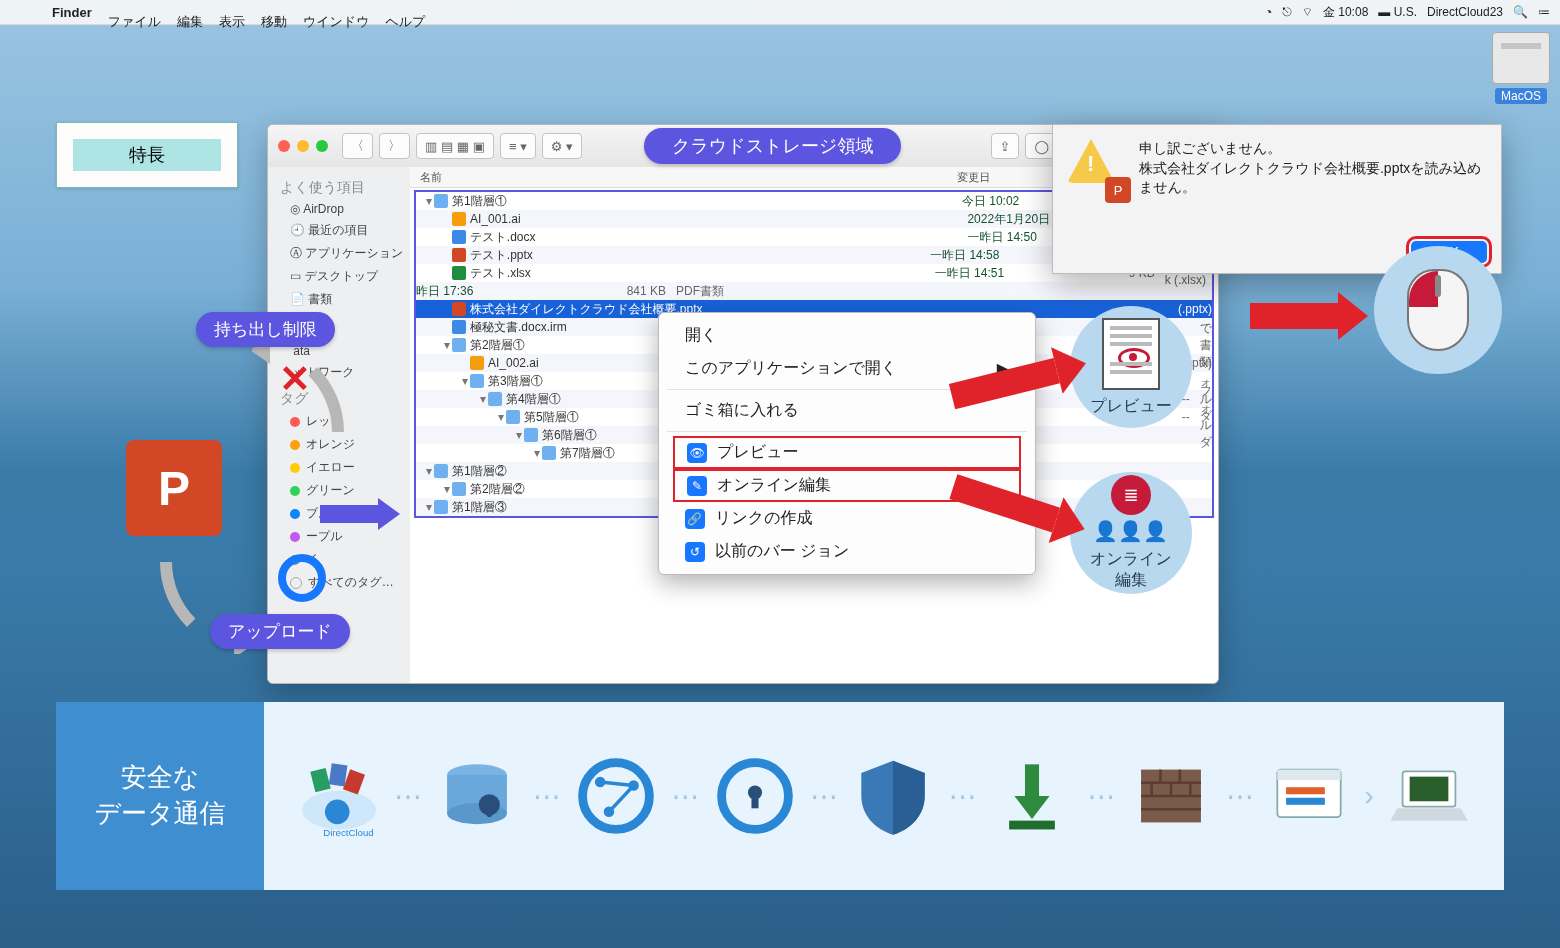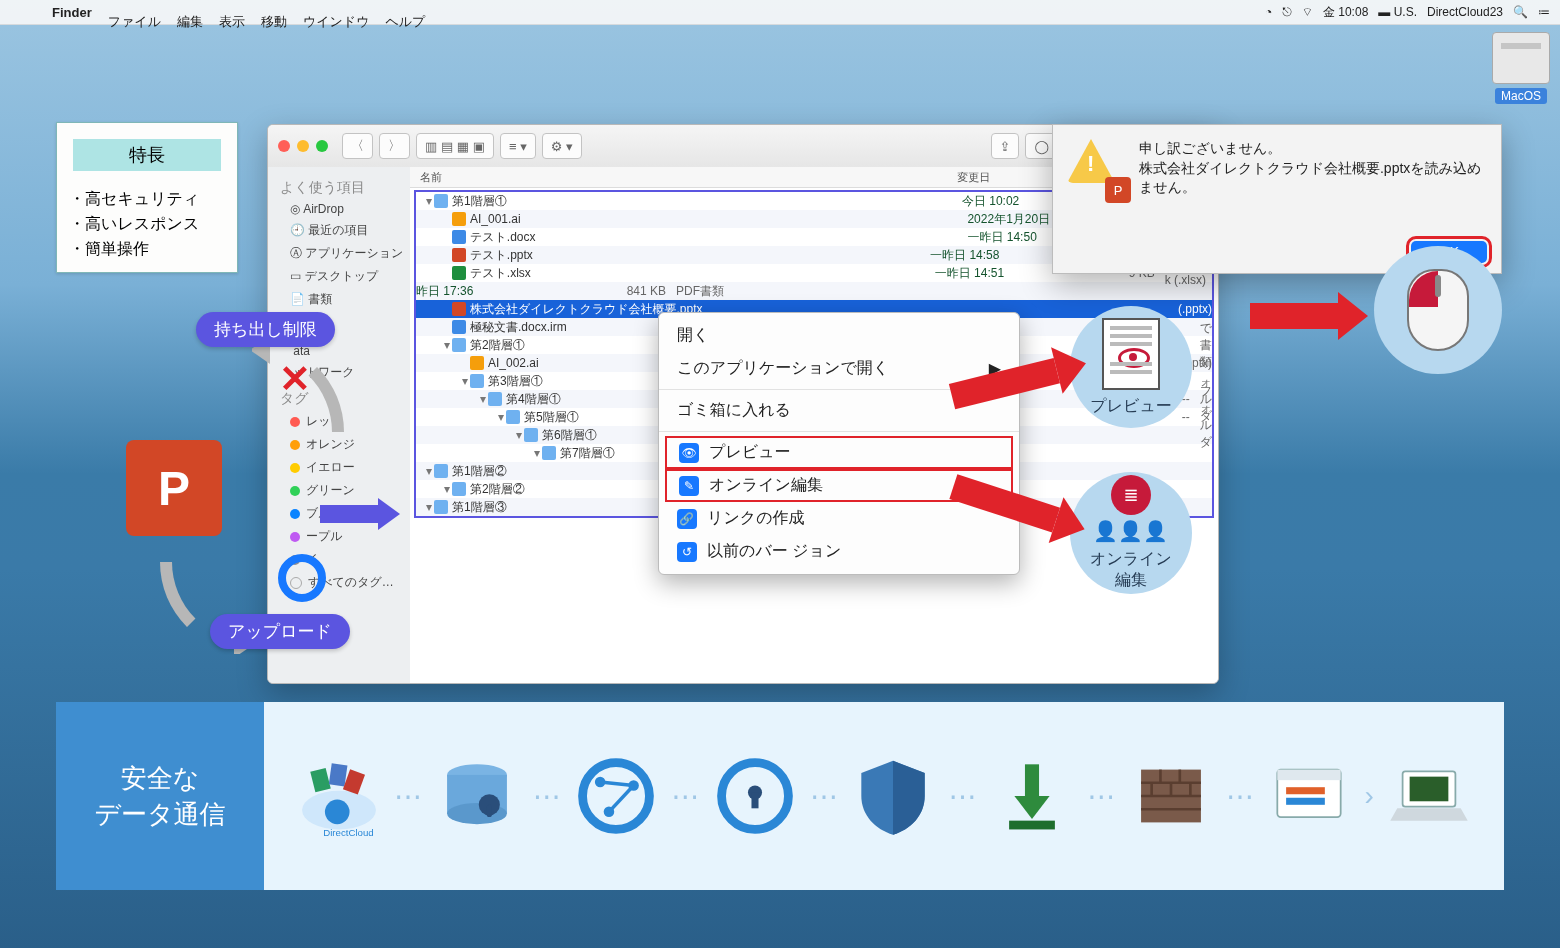--- a/index.html
+++ b/index.html
@@ -55,21 +55,21 @@
 .tri{display:inline-block;width:10px;text-align:center;color:#777;}
 .ficon{width:14px;height:14px;margin-right:4px;display:inline-block;border-radius:2px;}
 .fold{background:#6fb1f0;}
 .doc{background:#3d8ae6;}
 .ai{background:#f59e0b;}
 .xls{background:#1e8e3e;}
 .pdf{background:#d24726;}
 .ppt{background:#d24726;}
 .pill.cloud{top:128px;left:644px;font-size:18px;padding:6px 28px;}
 
-.ctx{position:absolute;top:312px;left:658px;width:360px;background:#fdfdfd;border:1px solid #bcbcbc;border-radius:6px;box-shadow:0 8px 24px rgba(0,0,0,.3);padding:6px 0;font-size:16px;color:#222;}
+.ctx{position:absolute;top:312px;left:658px;width:360px;background:#fdfdfd;border:1px solid #bcbcbc;border-radius:6px;box-shadow:0 8px 24px rgba(0,0,0,.3);padding:6px 8px;font-size:16px;color:#222;}
 .ctx .mi{padding:6px 18px;display:flex;align-items:center;}
 .ctx .mi .lbl{flex:1;}
 .ctx .sep{height:1px;background:#e2e2e2;margin:4px 0;}
 .ctx .ico{width:20px;height:20px;border-radius:4px;margin-right:10px;display:inline-flex;align-items:center;justify-content:center;color:#fff;font-size:12px;}
 .ctx .hi{border:2px solid #e0232a;margin:0 6px;padding:4px 12px;}
 .arrowR{margin-left:auto;}
 
 .dialog{position:absolute;top:124px;right:58px;width:420px;height:120px;background:#f3f3f3;border:1px solid #bcbcbc;box-shadow:0 10px 30px rgba(0,0,0,.3);display:flex;padding:14px;font-size:14px;}
 .dialog .dicon{width:60px;height:60px;position:relative;margin-right:12px;}
 .dialog .dicon .warn{width:48px;height:44px;background:#f7c948;border-radius:6px;clip-path:polygon(50% 0,100% 100%,0 100%);position:relative;}
@@ -103,21 +103,21 @@
 .curve{position:absolute;border:12px solid #b7b7b7;border-radius:50%;}
 .curve.top{top:340px;left:160px;width:160px;height:160px;border-color:transparent #b7b7b7 transparent transparent;clip-path:polygon(50% 0,100% 0,100% 50%,50% 50%);}
 .curve.top .tri2{position:absolute;top:-12px;right:58px;border-left:14px solid transparent;border-right:14px solid transparent;border-bottom:20px solid #b7b7b7;transform:rotate(270deg);}
 .curve.bot{top:470px;left:160px;width:160px;height:160px;border-color:transparent transparent transparent #b7b7b7;clip-path:polygon(0 50%,50% 50%,50% 100%,0 100%);}
 .curve.bot .tri2{position:absolute;bottom:-12px;left:58px;border-left:14px solid transparent;border-right:14px solid transparent;border-top:20px solid #b7b7b7;transform:rotate(270deg);}
 .sidearrow{position:absolute;top:505px;left:320px;width:80px;height:28px;}
 .sidearrow .s{height:18px;width:60px;background:#5b55e0;}
 .sidearrow .h{width:0;height:0;border-top:16px solid transparent;border-bottom:16px solid transparent;border-left:22px solid #5b55e0;position:absolute;right:0;top:-7px;}
 
 .banner{position:absolute;bottom:58px;left:56px;right:56px;height:188px;background:#e7f4fd;display:flex;align-items:center;}
-.banner .lab{width:208px;height:100%;background:#3f8ed0;display:flex;align-items:center;justify-content:center;color:#fff;font-size:26px;text-align:center;line-height:1.4;}
+.banner .lab{width:208px;height:100%;background:#3f8ed0;display:flex;align-items:center;justify-content:center;color:#fff;font-size:26px;text-align:center;line-height:1.4;font-family:Liberation Serif, serif;}
 .banner .icons{flex:1;display:flex;align-items:center;justify-content:space-around;padding:0 20px;}
 .banner .ic{width:108px;height:108px;display:flex;align-items:center;justify-content:center;}
 .bicon{width:88px;height:88px;}
 .conn{color:#a0c7e6;font-size:28px;}
 </style>
 </head>
 <body>
 
 <div class="desktop">
 
@@ -141,25 +141,20 @@
     <span class="ritem">≔</span>
   </div>
 
   <div class="statusbox" style="top:32px;">
     <div class="drive"></div>
     <span class="label">MacOS</span>
   </div>
 
   <div class="card">
     <h3>特長</h3>
-    <ul>
-      <li>・<span>高セキュリティ</span></li>
-      <li>・<span>高いレスポンス</span></li>
-      <li>・<span>簡単操作</span></li>
-    </ul>
   </div>
 
   <div class="finder">
     <div class="toolbar">
       <div class="traffic">
           <span class="r"></span>
           <span class="y"></span>
           <span class="g"></span>
         </div>
       <span class="tb-btn">〈</span>
@@ -397,20 +392,21 @@
               <span>第1階層③</span>
             </div>
             <div class="date"></div>
             <div class="size"></div>
             <div class="kind"></div>
           </div>
         </div>
     </div>
   </div>
 
+  <div class="pill cloud">クラウドストレージ領域</div>
 
   <div class="ctx" id="ctx">
       <div class="mi">
         <span class="lbl">開く</span>
       </div>
       <div class="mi">
         <span class="lbl">このアプリケーションで開く</span>
         <span class="arrowR">▶</span>
       </div>
       <div class="sep"></div>

